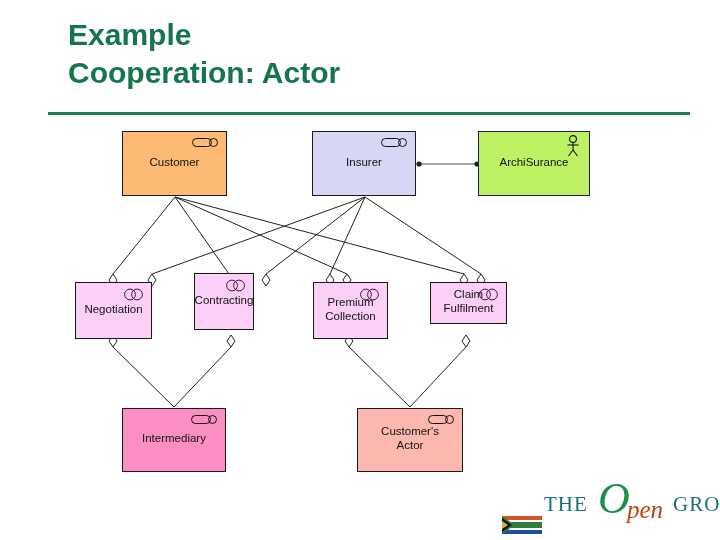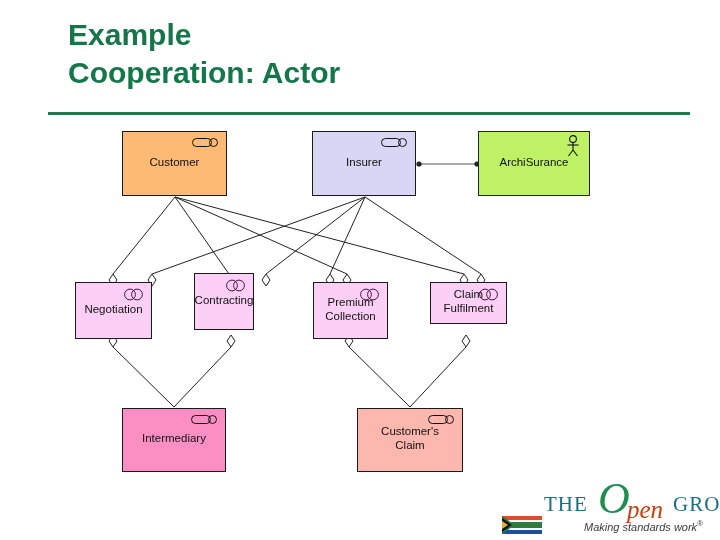--- a/index.html
+++ b/index.html
@@ -297,21 +297,21 @@
     </div>
 
     <div class="node fill-salmon" style="left:357px; top:408px; width:106px; height:64px;">
       <span class="icon">
         <svg width="28" height="11" viewBox="0 0 28 11">
           <rect x="0.5" y="1.5" width="19" height="8" rx="4" ry="4" fill="none" stroke="#111" stroke-width="1"></rect>
           <circle cx="21.5" cy="5.5" r="4" fill="none" stroke="#111" stroke-width="1"></circle>
         </svg>
       </span>
       <span class="label">Customer's
-Claim</span>
+Actor</span>
     </div>
 
   </div>
 
   <div id="logo">
     <div id="logo-line1">
       <span class="lg-the">THE</span>
       <span class="lg-open-o">O</span>
       <span class="lg-open-pen">pen</span>
       <span class="lg-group">GROUP</span>
@@ -319,18 +319,15 @@
     <svg id="logo-flag" viewBox="0 0 40 18">
       <rect x="0" y="0" width="40" height="4" fill="#D5512A"></rect>
       <rect x="0" y="4" width="40" height="2" fill="#FFFFFF"></rect>
       <rect x="0" y="6" width="40" height="6" fill="#2F7D3E"></rect>
       <rect x="0" y="12" width="40" height="2" fill="#FFFFFF"></rect>
       <rect x="0" y="14" width="40" height="4" fill="#1B4F9C"></rect>
       <polygon points="0,0 13,9 0,18" fill="#2F7D3E"></polygon>
       <polygon points="0,2 10,9 0,16" fill="#111111"></polygon>
       <polygon points="0,5 6,9 0,13" fill="#E2B02A"></polygon>
     </svg>
-    <div id="logo-tagline">
-      <span>Making standards work</span><span class="reg">®</span>
-    </div>
   </div>
 
 </div>
 
 </body></html>

